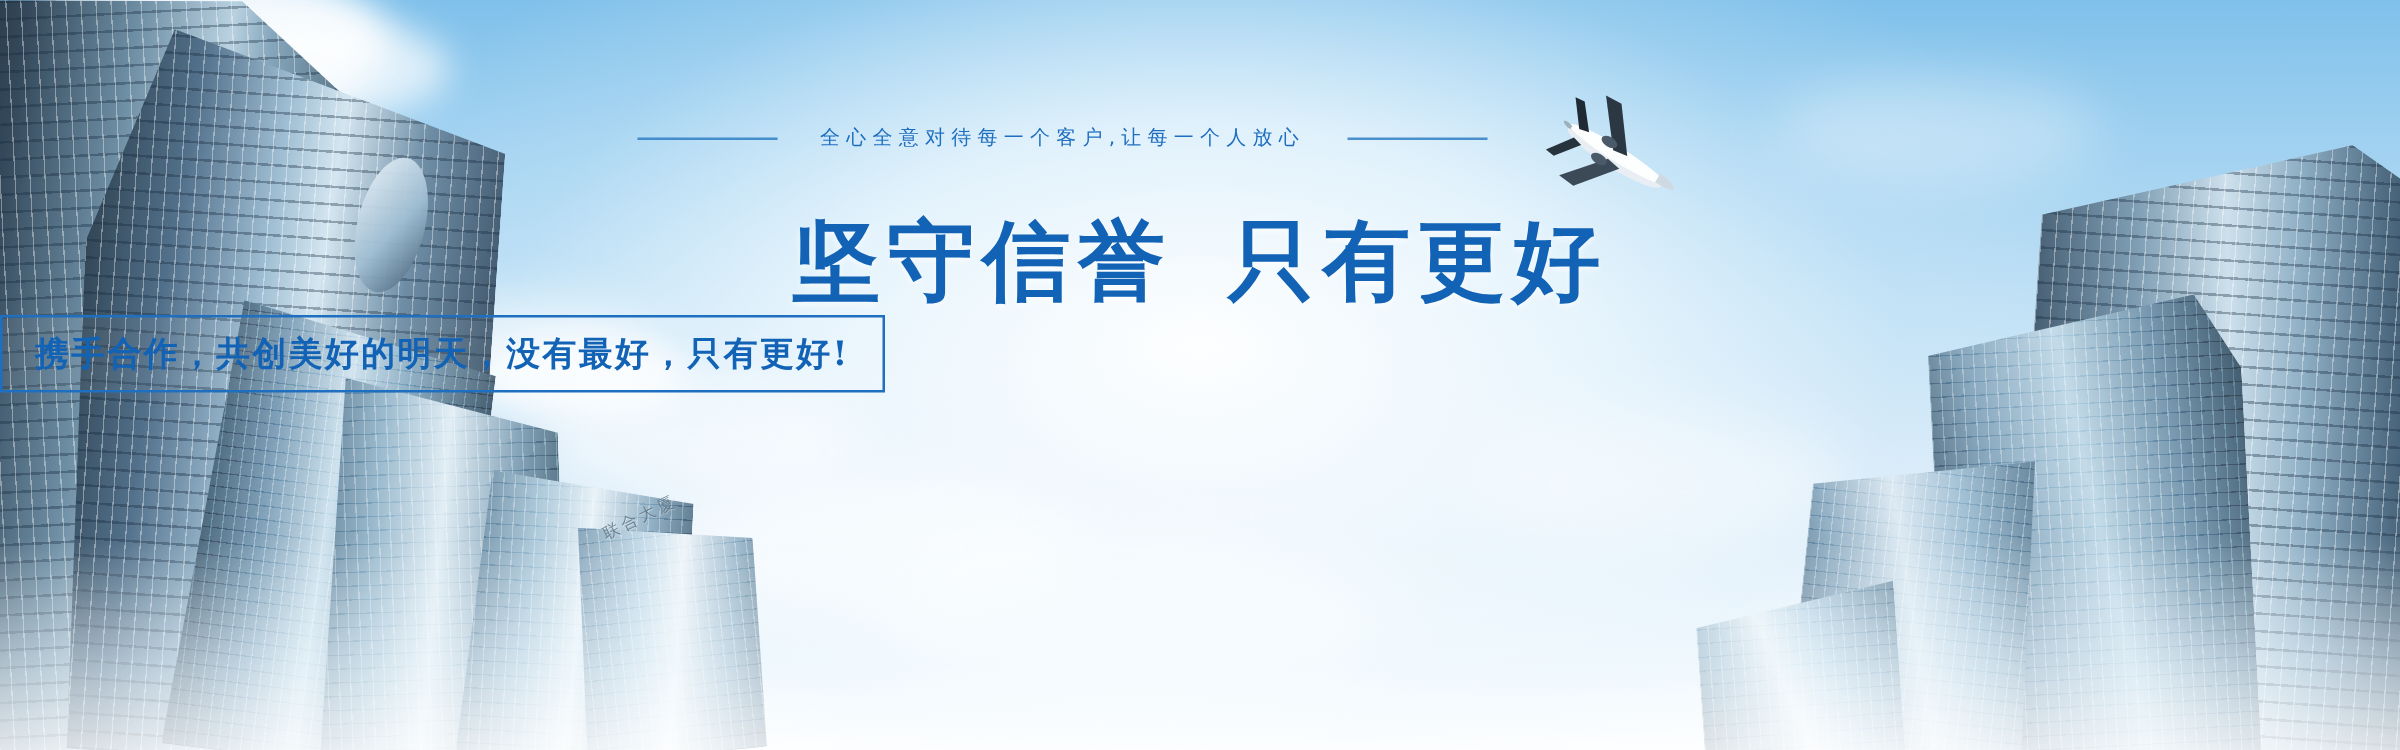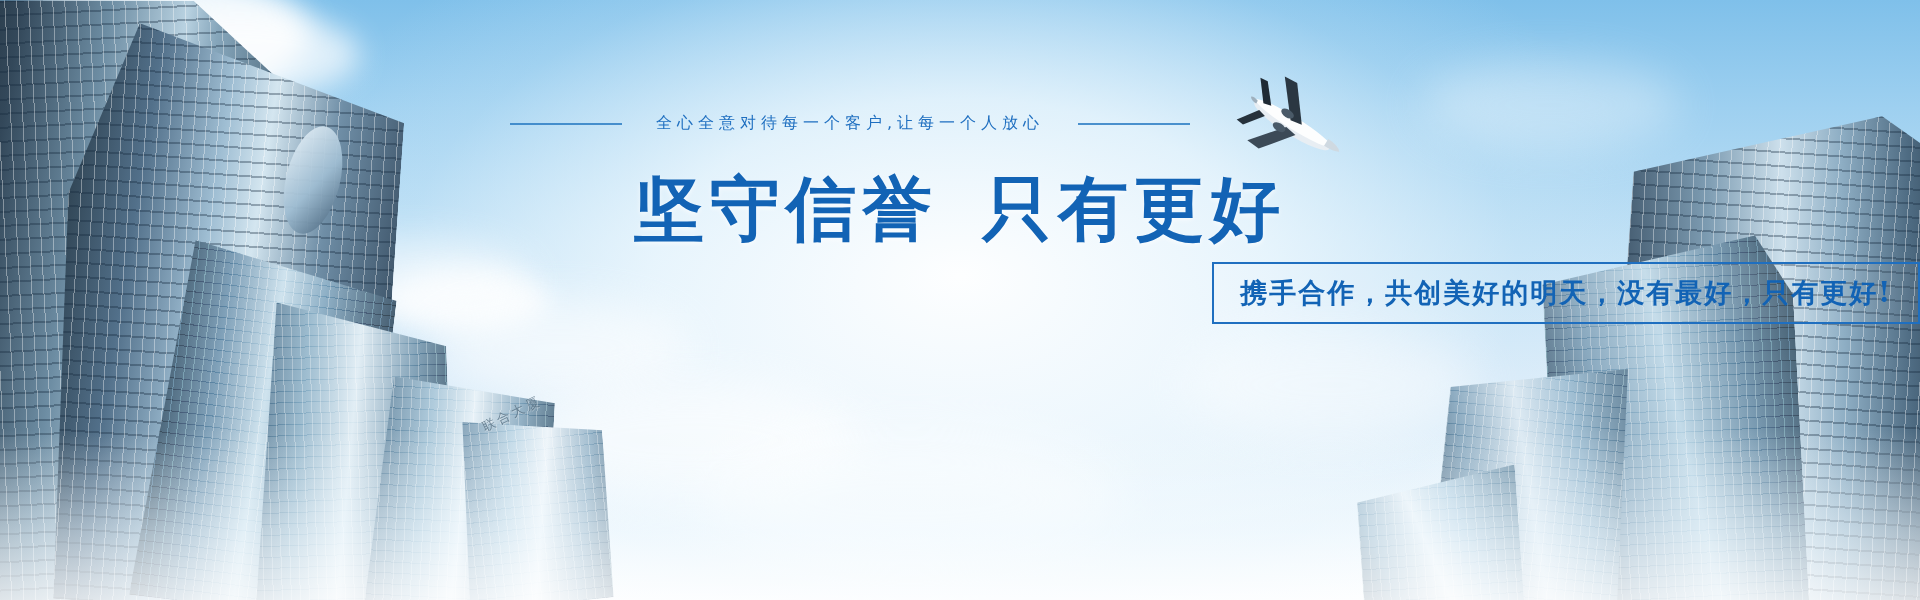--- a/index.html
+++ b/index.html
@@ -81,31 +81,31 @@
 
   .bld-label{position:absolute;left:480px;top:405px;transform:rotate(-26deg);
     color:#5d7688;font-size:13px;letter-spacing:3px;opacity:.85;
     text-shadow:0 1px 0 rgba(255,255,255,.35);}
 
   
   .plane{position:absolute;left:1228px;top:72px;width:120px;height:112px;}
 
   
   .content{position:absolute;left:0;top:0;width:1920px;height:600px;}
-  .tagline-row{position:absolute;left:0;top:113px;width:1700px;
+  .tagline-row{position:absolute;left:0;top:100px;width:1700px;
     display:flex;align-items:center;justify-content:center;gap:34px;}
   .rule{width:112px;height:0;border-top:2px solid #2f7fc4;opacity:.85;}
   .tagline{color:#1f6fc0;font-size:16px;letter-spacing:5px;white-space:nowrap;
     font-family:"DejaVu Sans","Liberation Sans",sans-serif;}
   .headline{position:absolute;left:0;top:168px;width:1920px;text-align:center;
     color:#1263b5;font-size:70px;font-weight:bold;letter-spacing:6px;line-height:1.18;
     font-family:"DejaVu Serif","Liberation Serif",serif;
     text-shadow:0 2px 5px rgba(255,255,255,.65);white-space:nowrap;}
   .headline .gap{display:inline-block;width:44px;}
-  .subtitle-wrap{position:absolute;left:0;top:262px;width:1920px;display:flex;justify-content:flex-end;}
+  .subtitle-wrap{position:absolute;left:0;top:252px;width:1784px;display:flex;justify-content:flex-start;}
   .subtitle{border:2px solid #1f6fc0;padding:11px 26px;color:#1263b5;
     font-size:27px;font-weight:bold;letter-spacing:2px;white-space:nowrap;
     font-family:"DejaVu Serif","Liberation Serif",serif;
     background:rgba(255,255,255,0.06);}
 </style>
 </head>
 <body>
 
 <div class="banner">
 

